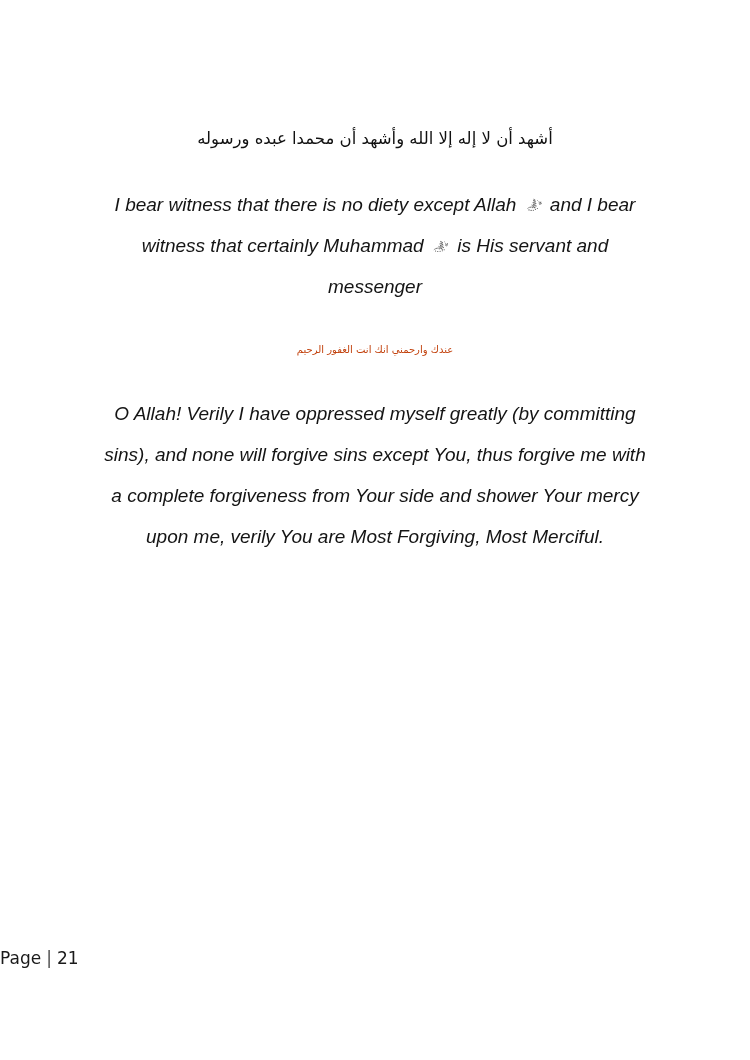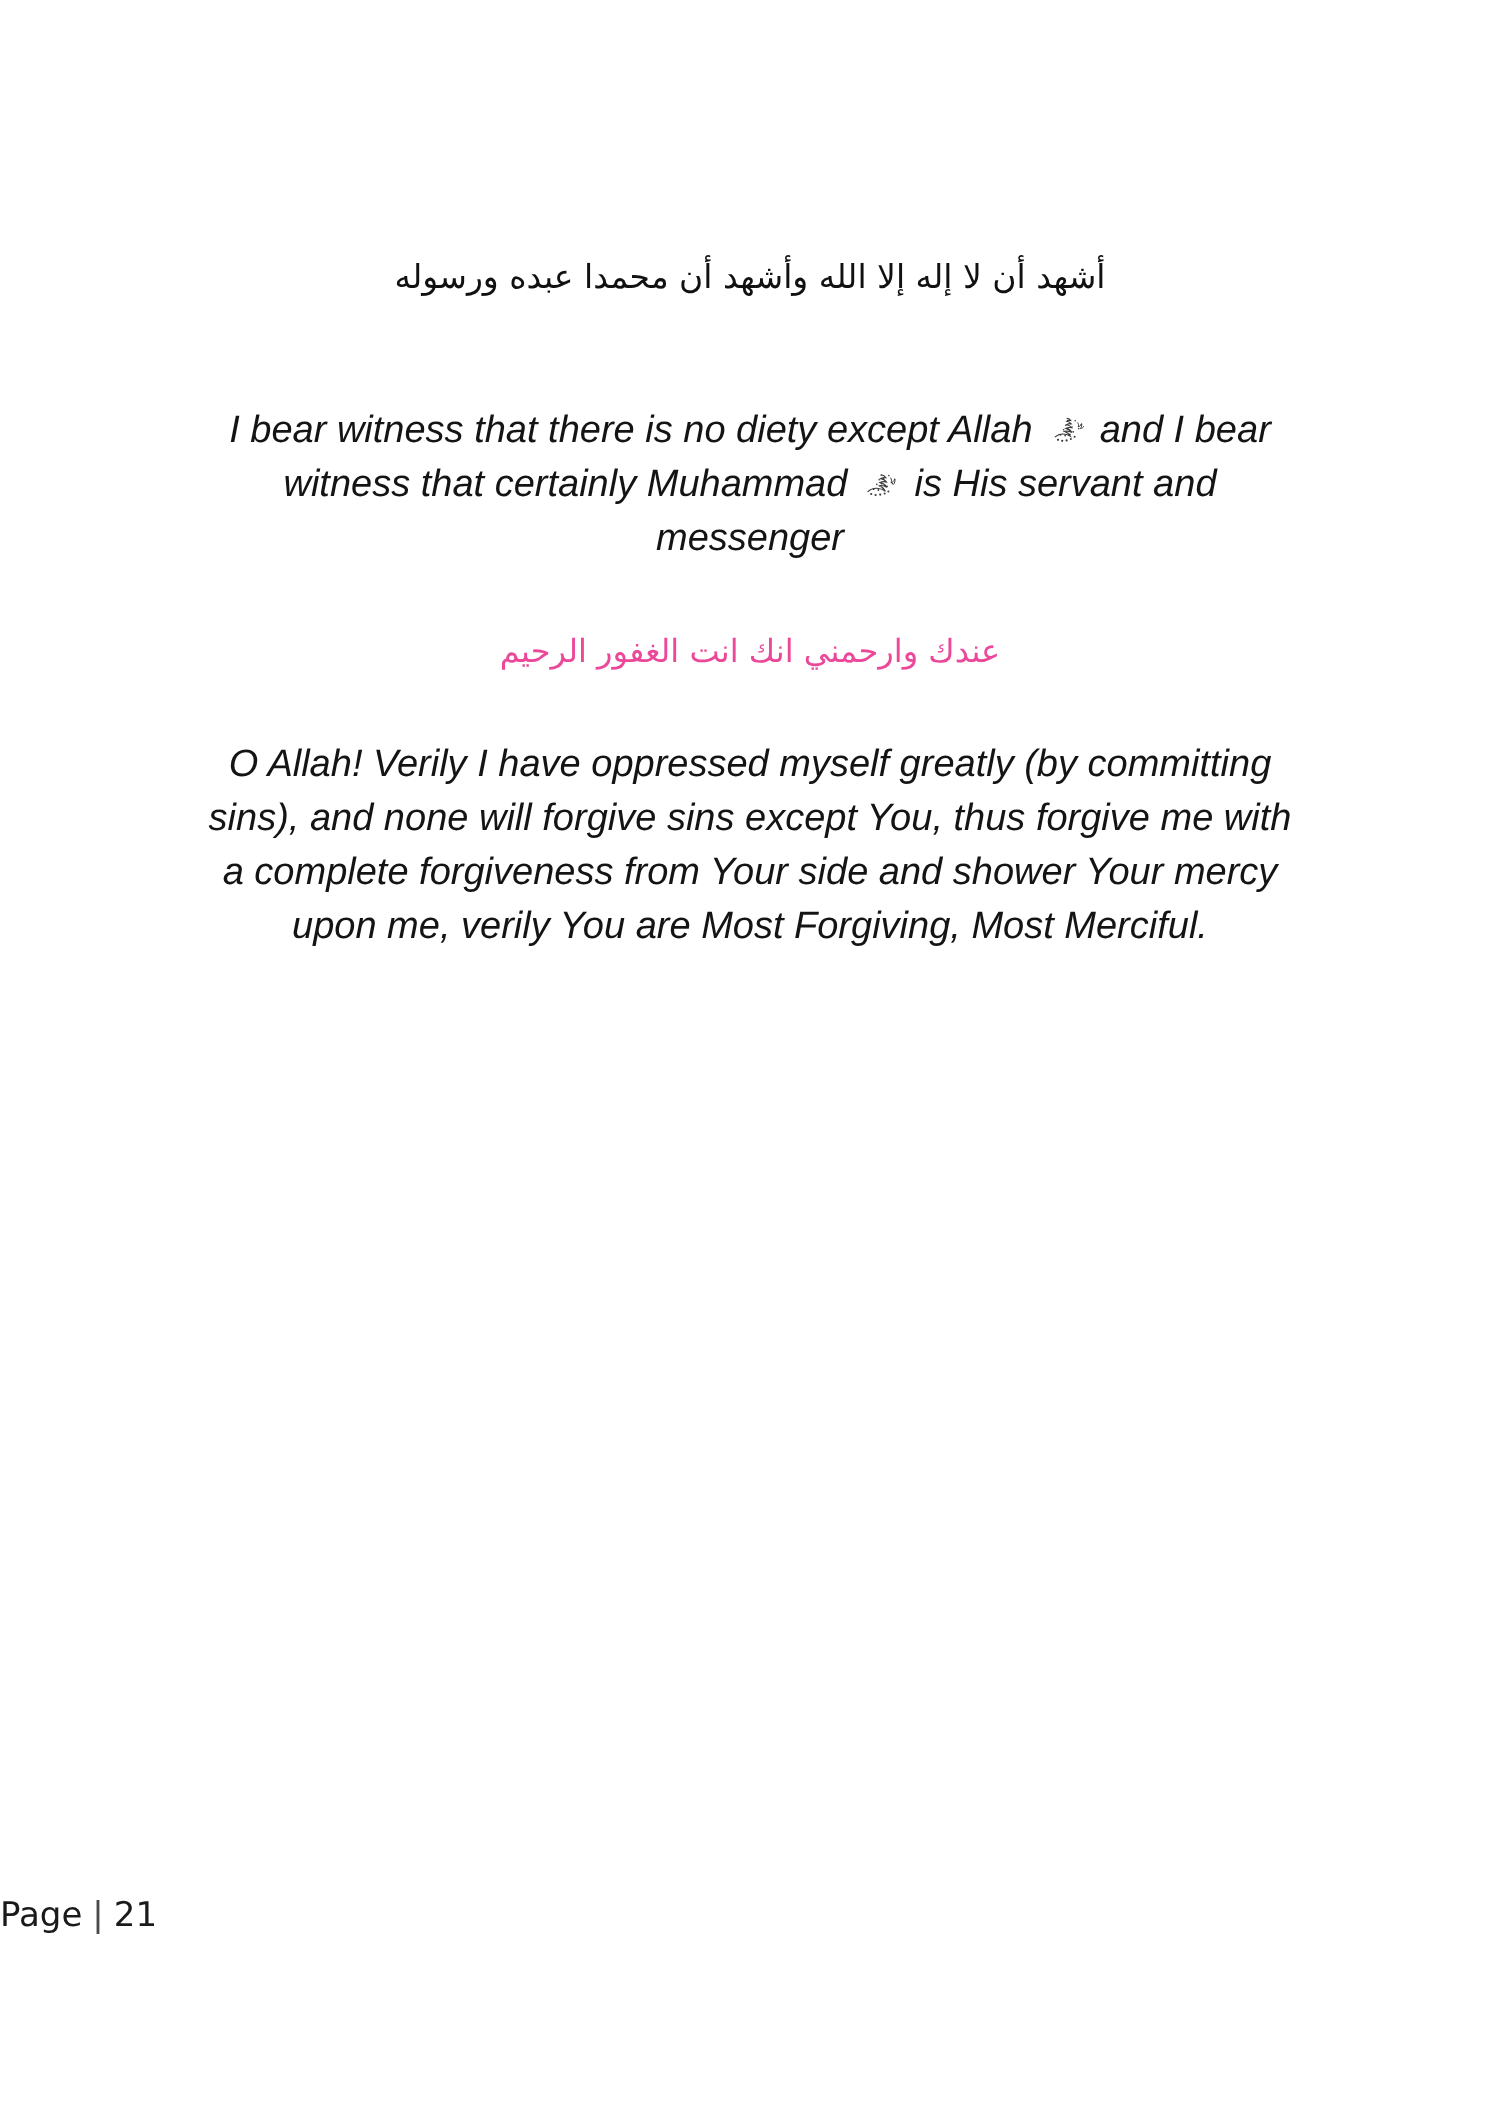--- a/index.html
+++ b/index.html
@@ -54,45 +54,45 @@
     font-family: "DejaVu Sans", sans-serif;
     font-size: 16.5px;
     line-height: 30px;
     color: #111111;
     margin: 0;
   }
   .arabic-block {
     margin: 26px 0 26px 0;
   }
   .arabic-block.shahadah {
-    margin: 30px 0 48px 0;
+    margin: 30px 0 30px 0;
   }
   .arabic-block.dua {
     margin: 24px 0 22px 0;
   }
   .arabic-line.dua-first {
     text-align: justify;
     text-align-last: justify;
     color: #9e2a22;
     font-size: 16px;
   }
   .arabic-line.dua-second {
-    color: #ec4899;
+    color: #c2410c;
     margin-top: 0;
-    font-size: 16px;
+    font-size: 10px;
   }
   .hl-red {
     color: #e02318;
   }
 
   
   .translation {
     font-style: italic;
     font-size: 19px;
-    line-height: 27px;
+    line-height: 41px;
     text-align: center;
     color: #141414;
     margin: 0;
   }
   .translation-block {
     margin: 26px 0 28px 0;
   }
   .translation-block.dua-trans {
     margin: 28px 0 30px 0;
   }

